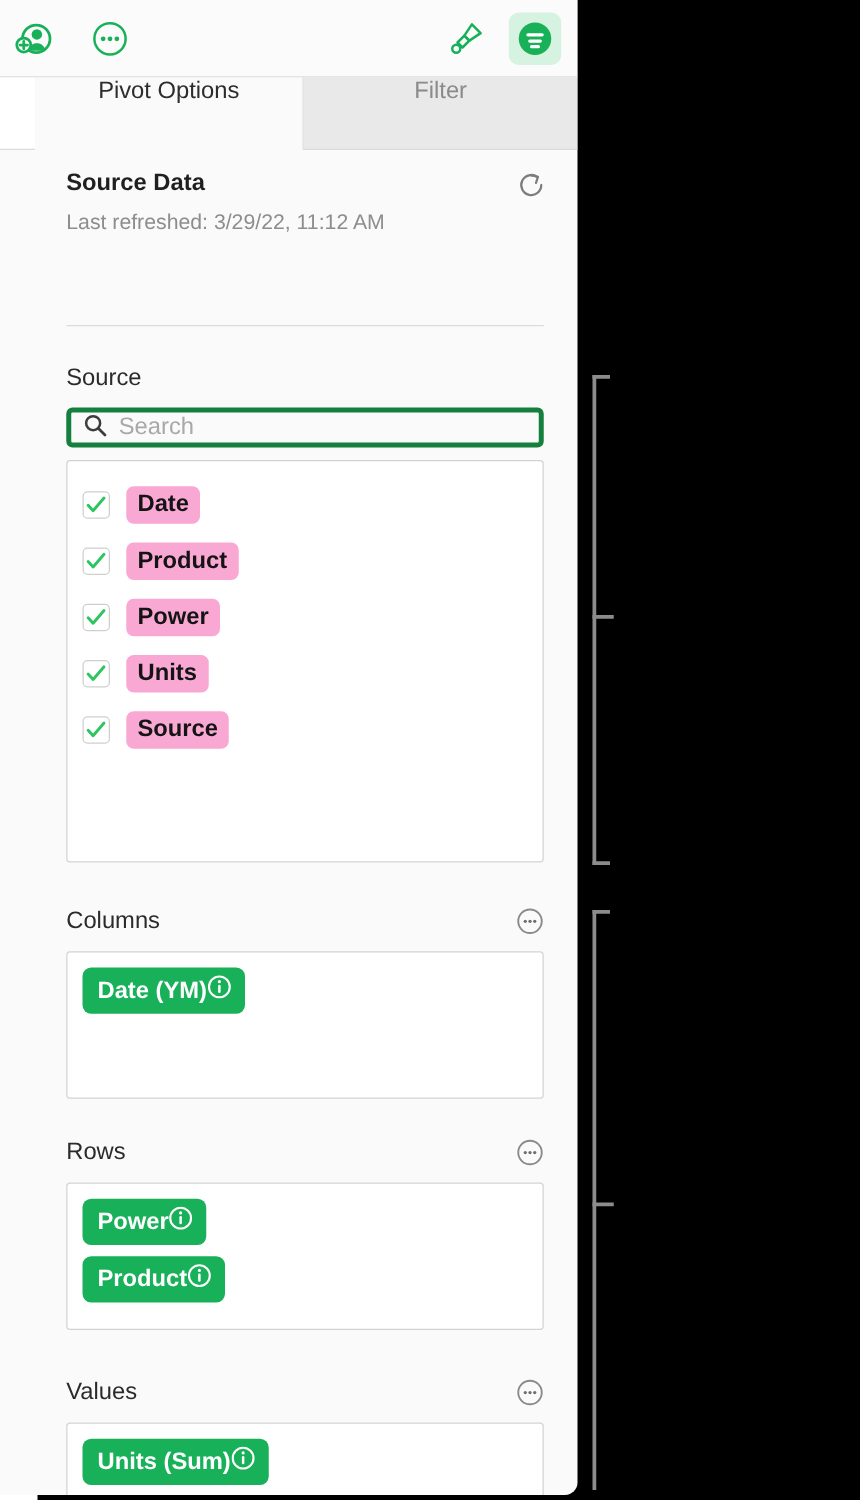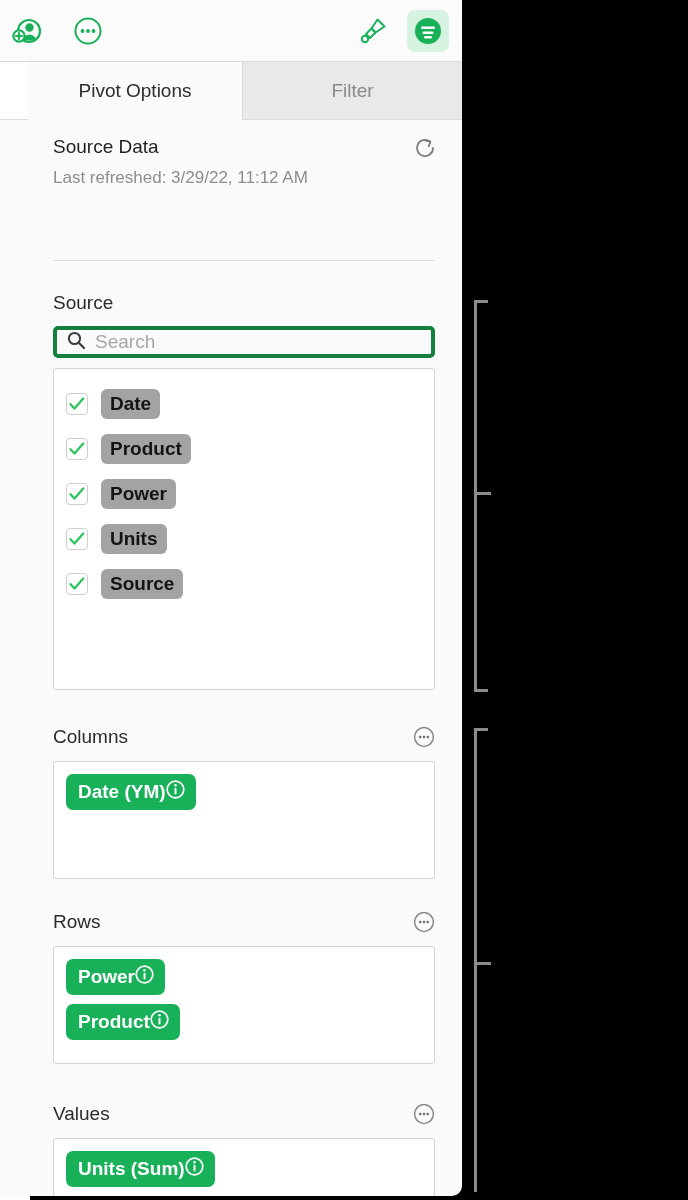--- a/index.html
+++ b/index.html
@@ -49,41 +49,41 @@
   .tb-2 { left: 67px; }
   .tb-3 { left: 352px; }
   .tb-4 { left: 407px; }
 
   
   .tabbar {
     position: absolute; left: 0; top: 62px; width: 462px; height: 58px;
   }
   .tab {
     position: absolute; top: 0; height: 58px;
-    display: flex; align-items: center; justify-content: center;
+    display: flex; align-items: flex-start; justify-content: center;
     font-size: 19px; cursor: pointer;
   }
   .tab.left-gutter {
     left: 0; width: 28px; background: #ffffff;
     border-bottom: 1px solid #dcdcdc;
   }
   .tab.active {
     left: 28px; width: 215px; background: #fafafa; color: #2d2d2d;
     border-right: 1px solid #dcdcdc;
   }
   .tab.inactive {
     left: 243px; width: 219px; background: #e9e9e9; color: #8a8a8a;
     border-bottom: 1px solid #dcdcdc;
   }
 
   
   .pbody { position: absolute; left: 0; top: 120px; width: 462px; bottom: 0; }
 
   .sec-title {
-    font-size: 19px; color: #1f1f1f; font-weight: 400;
+    font-size: 19px; color: #1f1f1f; font-weight: 700;
   }
   .sec-title.reg { font-weight: 400; color: #2b2b2b; }
 
   
   .source-block { position: absolute; left: 53px; top: 16px; width: 382px; }
   .src-head { display: flex; align-items: center; justify-content: space-between; }
   .src-name { margin-top: 12px; font-size: 19px; color: #34c06a; cursor: pointer; }
   .src-refreshed { margin-top: 10px; font-size: 17px; color: #8d8d8d; }
   .divider {
     position: absolute; left: 53px; top: 140px; width: 382px; height: 1px;
@@ -111,21 +111,21 @@
   }
   .field-row {
     display: flex; align-items: center; height: 45px; cursor: pointer;
   }
   .cbox {
     width: 22px; height: 22px; border: 1px solid #cfcfcf; border-radius: 4px;
     background: #fff; display: flex; align-items: center; justify-content: center;
     flex: 0 0 auto;
   }
   .field-chip {
-    margin-left: 13px; background: #a3a3a3; border-radius: 6px;
+    margin-left: 13px; background: #f9a8d4; border-radius: 6px;
     padding: 4px 9px; font-size: 19px; color: #141414; font-weight: 600;
   }
 
   
   .zone { position: absolute; left: 53px; width: 382px; }
   .zone-head {
     display: flex; align-items: center; justify-content: space-between;
     height: 28px; margin-bottom: 10px;
   }
   .zone-box {

